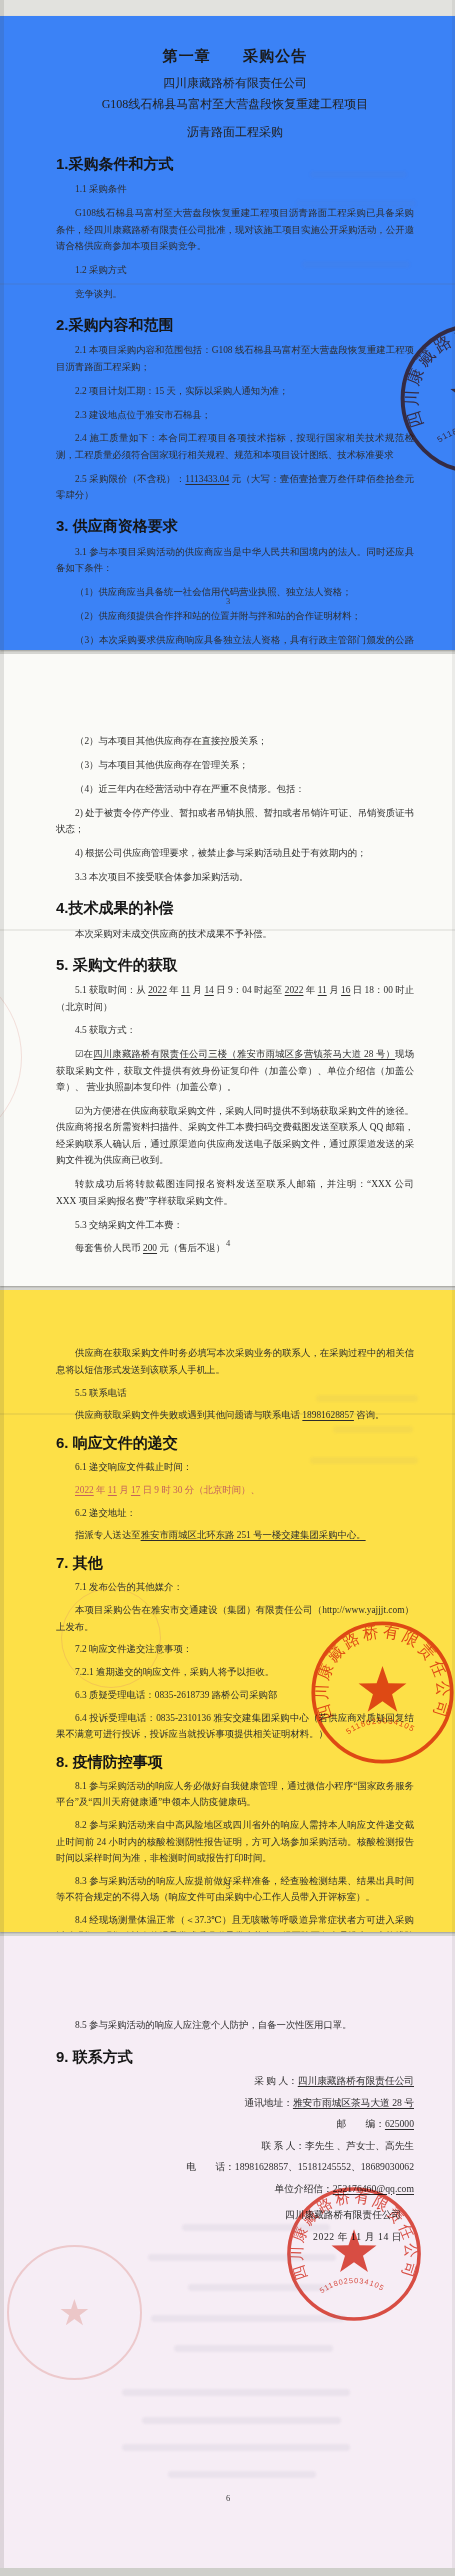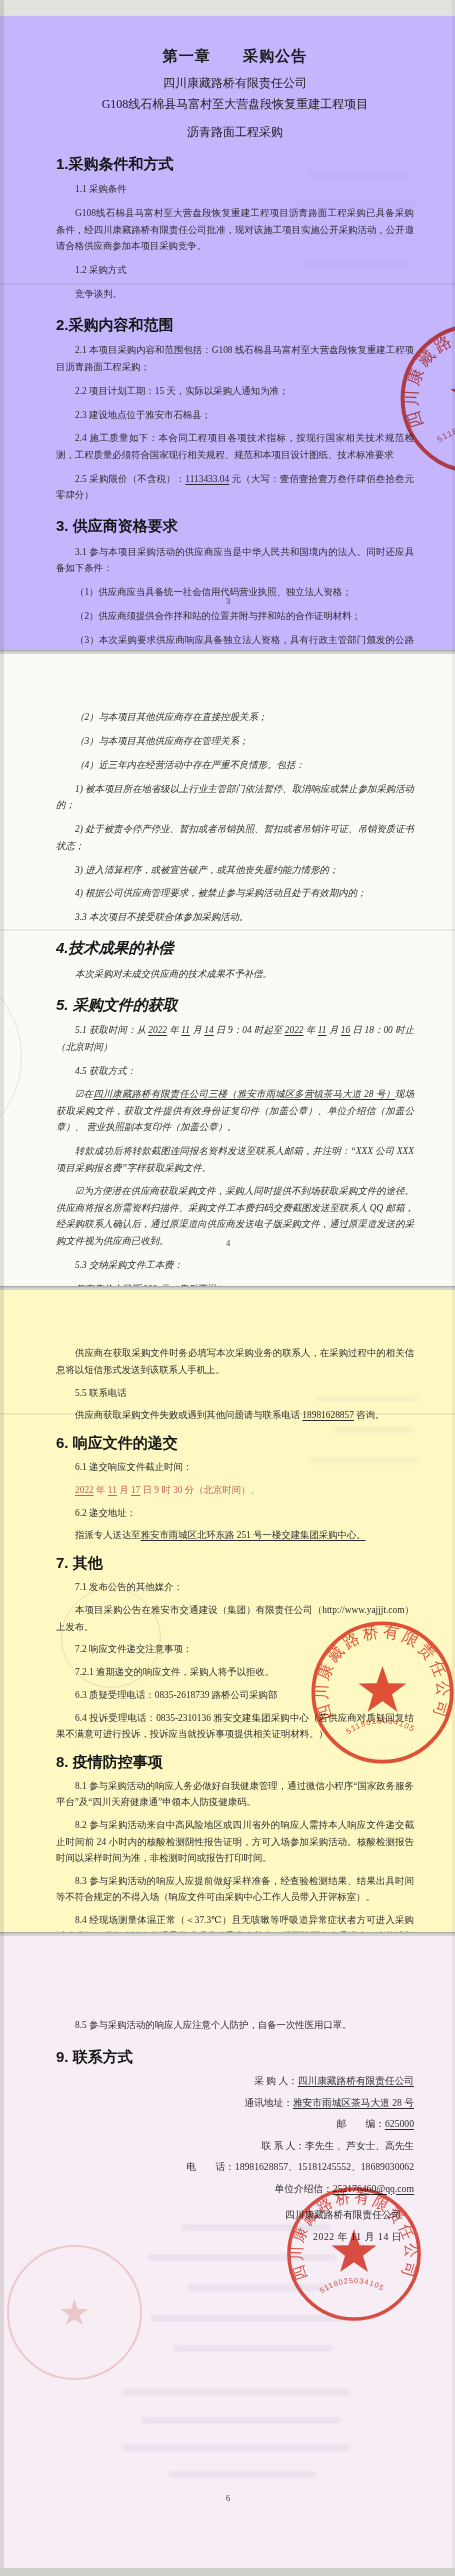--- a/index.html
+++ b/index.html
@@ -9,28 +9,28 @@
     font-family:"Liberation Serif","DejaVu Serif",serif;
     color:#2d2d2d;
   }
   .band{position:absolute;left:0;width:456px;}
   .band.top{top:0;height:16px;background:#e2e2de;}
   .band.bottom{top:2568px;height:8px;background:#cfcfcb;}
   .edge-left{position:absolute;left:0;top:0;width:4px;height:2576px;background:rgba(70,70,62,.14);}
   .edge-right{position:absolute;left:452px;top:0;width:3.4px;height:2576px;background:rgba(70,70,62,.08);}
 
   .page{position:absolute;left:0;width:456px;overflow:hidden;box-shadow:0 1.1px 1.7px rgba(40,40,35,.35);}
-  #p1{top:16px;height:634px;background:#c4b5fd;}
+  #p1{top:16px;height:634px;background:#3b82f6;}
   #p2{top:654px;height:632px;background:#fafaf7;}
-  #p3{top:1290px;height:642px;background:#fef9c3;}
+  #p3{top:1290px;height:642px;background:#fde047;}
   #p4{top:1936px;height:632px;background:#f6edf5;}
 
   .content{padding:0 42px 0 56px;}
   #p1 .content{padding-top:31px;}
-  #p2 .content{padding-top:48px;font-style:italic;}
+  #p2 .content{padding-top:72px;}
   #p3 .content{padding-top:49px;}
   #p4 .content{padding-top:74px;}
 
   .chapter{
     text-align:center;font-family:"Liberation Sans","DejaVu Sans",sans-serif;
     font-weight:700;font-size:15px;color:#1b1b1b;margin:0 0 9px 0;letter-spacing:1.1px;
   }
   .tline{text-align:center;font-size:12px;color:#222;margin:4px 0;}
   .tline.subject{margin-top:11.4px;}
 
@@ -97,33 +97,31 @@
     <p class="para">（3）本次采购要求供应商响应具备独立法人资格，具有行政主管部门颁发的公路工程施工总承包三级及以上资质或公路路面工程专业承包三级及以上资质的企业。</p>
 
   </div>
 </section>
 
 <section class="page" id="p2">
   <div class="content">
     <p class="para">（2）与本项目其他供应商存在直接控股关系；</p>
     <p class="para">（3）与本项目其他供应商存在管理关系；</p>
     <p class="para">（4）近三年内在经营活动中存在严重不良情形。包括：</p>
-    <p class="para">1) 被本项目所在地省级以上行业主管部门依法暂停、取消响应或禁止参加采购活动的；</p>
     <p class="para">2) 处于被责令停产停业、暂扣或者吊销执照、暂扣或者吊销许可证、吊销资质证书状态；</p>
-    <p class="para">3) 进入清算程序，或被宣告破产，或其他丧失履约能力情形的；</p>
     <p class="para">4) 根据公司供应商管理要求，被禁止参与采购活动且处于有效期内的；</p>
     <p class="para">3.3 本次项目不接受联合体参加采购活动。</p>
     <h2 class="hsec">4.技术成果的补偿</h2>
     <p class="para">本次采购对未成交供应商的技术成果不予补偿。</p>
     <h2 class="hsec">5. 采购文件的获取</h2>
     <p class="para"><span>5.1 获取时间：从 </span><span class="u">2022</span><span> 年 </span><span class="u">11</span><span> 月 </span><span class="u">14</span><span> 日 9：04 时起至 </span><span class="u">2022</span><span> 年 </span><span class="u">11</span><span> 月 </span><span class="u">16</span><span> 日 18：00 时止（北京时间）</span></p>
     <p class="para">4.5 获取方式：</p>
     <p class="para"><span>☑在</span><span class="u">四川康藏路桥有限责任公司三楼（雅安市雨城区多营镇茶马大道 28 号）</span><span>现场获取采购文件，获取文件提供有效身份证复印件（加盖公章）、单位介绍信（加盖公章）、 营业执照副本复印件（加盖公章）。</span></p>
+    <p class="para">☑为方便潜在供应商获取采购文件，采购人同时提供不到场获取采购文件的途径。供应商将报名所需资料扫描件、采购文件工本费扫码交费截图发送至联系人 QQ 邮箱，经采购联系人确认后，通过原渠道向供应商发送电子版采购文件，通过原渠道发送的采购文件视为供应商已收到。</p>
     <p class="para">转款成功后将转款截图连同报名资料发送至联系人邮箱，并注明：“XXX 公司 XXX 项目采购报名费”字样获取采购文件。</p>
-    <p class="para">☑为方便潜在供应商获取采购文件，采购人同时提供不到场获取采购文件的途径。供应商将报名所需资料扫描件、采购文件工本费扫码交费截图发送至联系人 QQ 邮箱，经采购联系人确认后，通过原渠道向供应商发送电子版采购文件，通过原渠道发送的采购文件视为供应商已收到。</p>
     <p class="para">5.3 交纳采购文件工本费：</p>
     <p class="para"><span>每套售价人民币 </span><span class="u">200</span><span> 元（售后不退）</span></p>
 
   </div>
 </section>
 
 <section class="page" id="p3">
   <div class="content">
     <p class="para">供应商在获取采购文件时务必填写本次采购业务的联系人，在采购过程中的相关信息将以短信形式发送到该联系人手机上。</p>
     <p class="para">5.5 联系电话</p>

